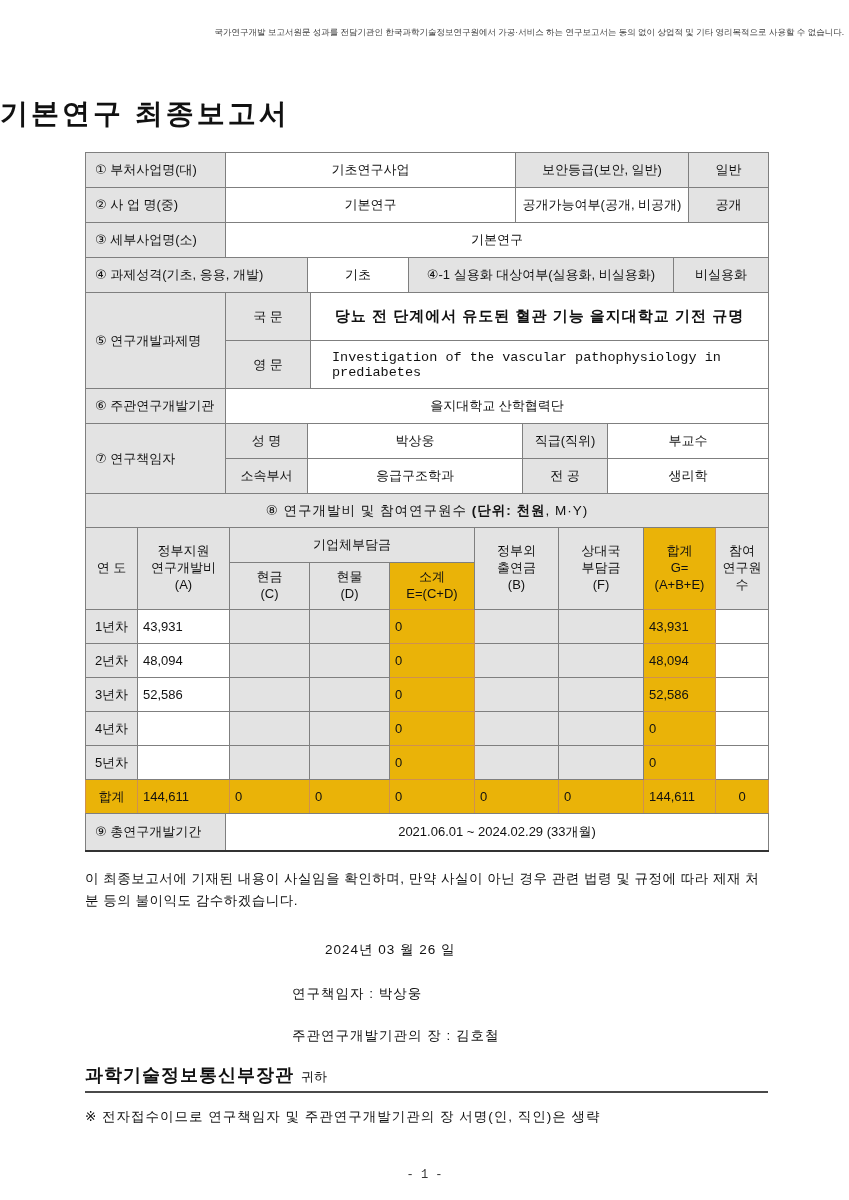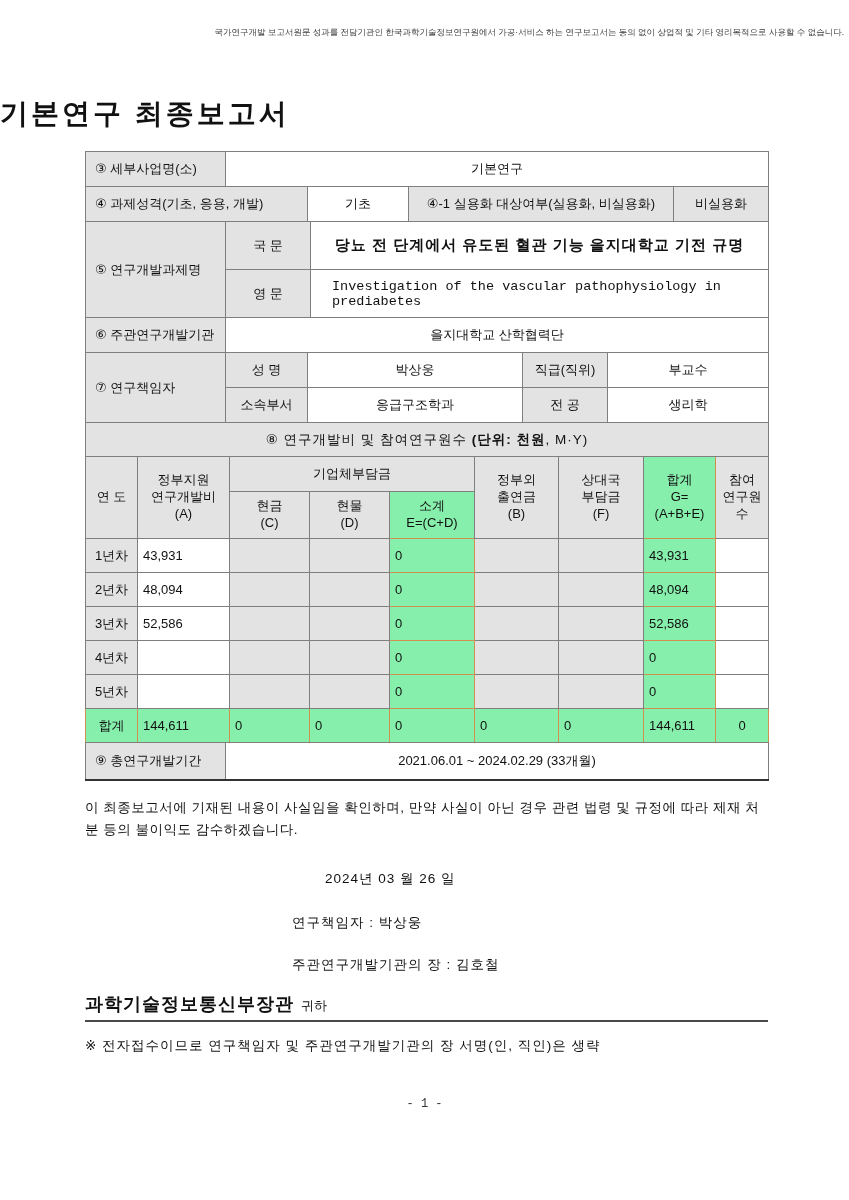--- a/index.html
+++ b/index.html
@@ -21,21 +21,21 @@
     margin:0 0 0 85px; empty-cells:show;
   }
   table.first { margin-top:22px; }
   table.stack { margin-top:-1px; }
   td {
     border:1px solid #7f7f7f; font-size:13px; padding:0 5px;
     text-align:center; vertical-align:middle; height:33px; overflow:hidden;
   }
   .lbl   { background:#e3e3e3; text-align:left; padding-left:9px; }
   .gray  { background:#e3e3e3; }
-  .orange{ background:#86efac; border-color:#cf9050; }
+  .orange{ background:#eab308; border-color:#cf9050; }
   .num   { text-align:left; padding-right:18px;
            font-family:Liberation Sans, sans-serif; }
   .kor-title { font-weight:bold; font-size:15px; letter-spacing:1px; }
   .eng-title { font-family:"Liberation Mono","DejaVu Sans Mono",monospace;
                font-size:13.5px; text-align:left; padding-left:21px; }
   .pre { white-space:pre-line; line-height:1.3; }
   .band td { font-size:13.5px; letter-spacing:1px; }
   .bold { font-weight:bold; }
   .h48 td { height:47px; }
   .h35 td { height:34px; }
@@ -62,20 +62,32 @@
 <h1 class="title">기본연구 최종보고서</h1>
 
 <table class="doc first">
   <colgroup>
       <col style="width:140px">
       <col style="width:290px">
       <col style="width:173px">
       <col style="width:80px">
     </colgroup>
   <tbody>
+      <tr class="h35">
+    <td class="lbl">① 부처사업명(대)</td>
+    <td>기초연구사업</td>
+    <td class="gray">보안등급(보안, 일반)</td>
+    <td class="gray">일반</td>
+  </tr>
+  <tr class="h35">
+    <td class="lbl">② 사 업 명(중)</td>
+    <td>기본연구</td>
+    <td>공개가능여부(공개, 비공개)</td>
+    <td class="gray">공개</td>
+  </tr>
 </tbody>
   </table>
 
 <table class="doc stack">
   <colgroup>
       <col style="width:140px">
       <col style="width:543px">
     </colgroup>
   <tbody>
       <tr class="h35">

